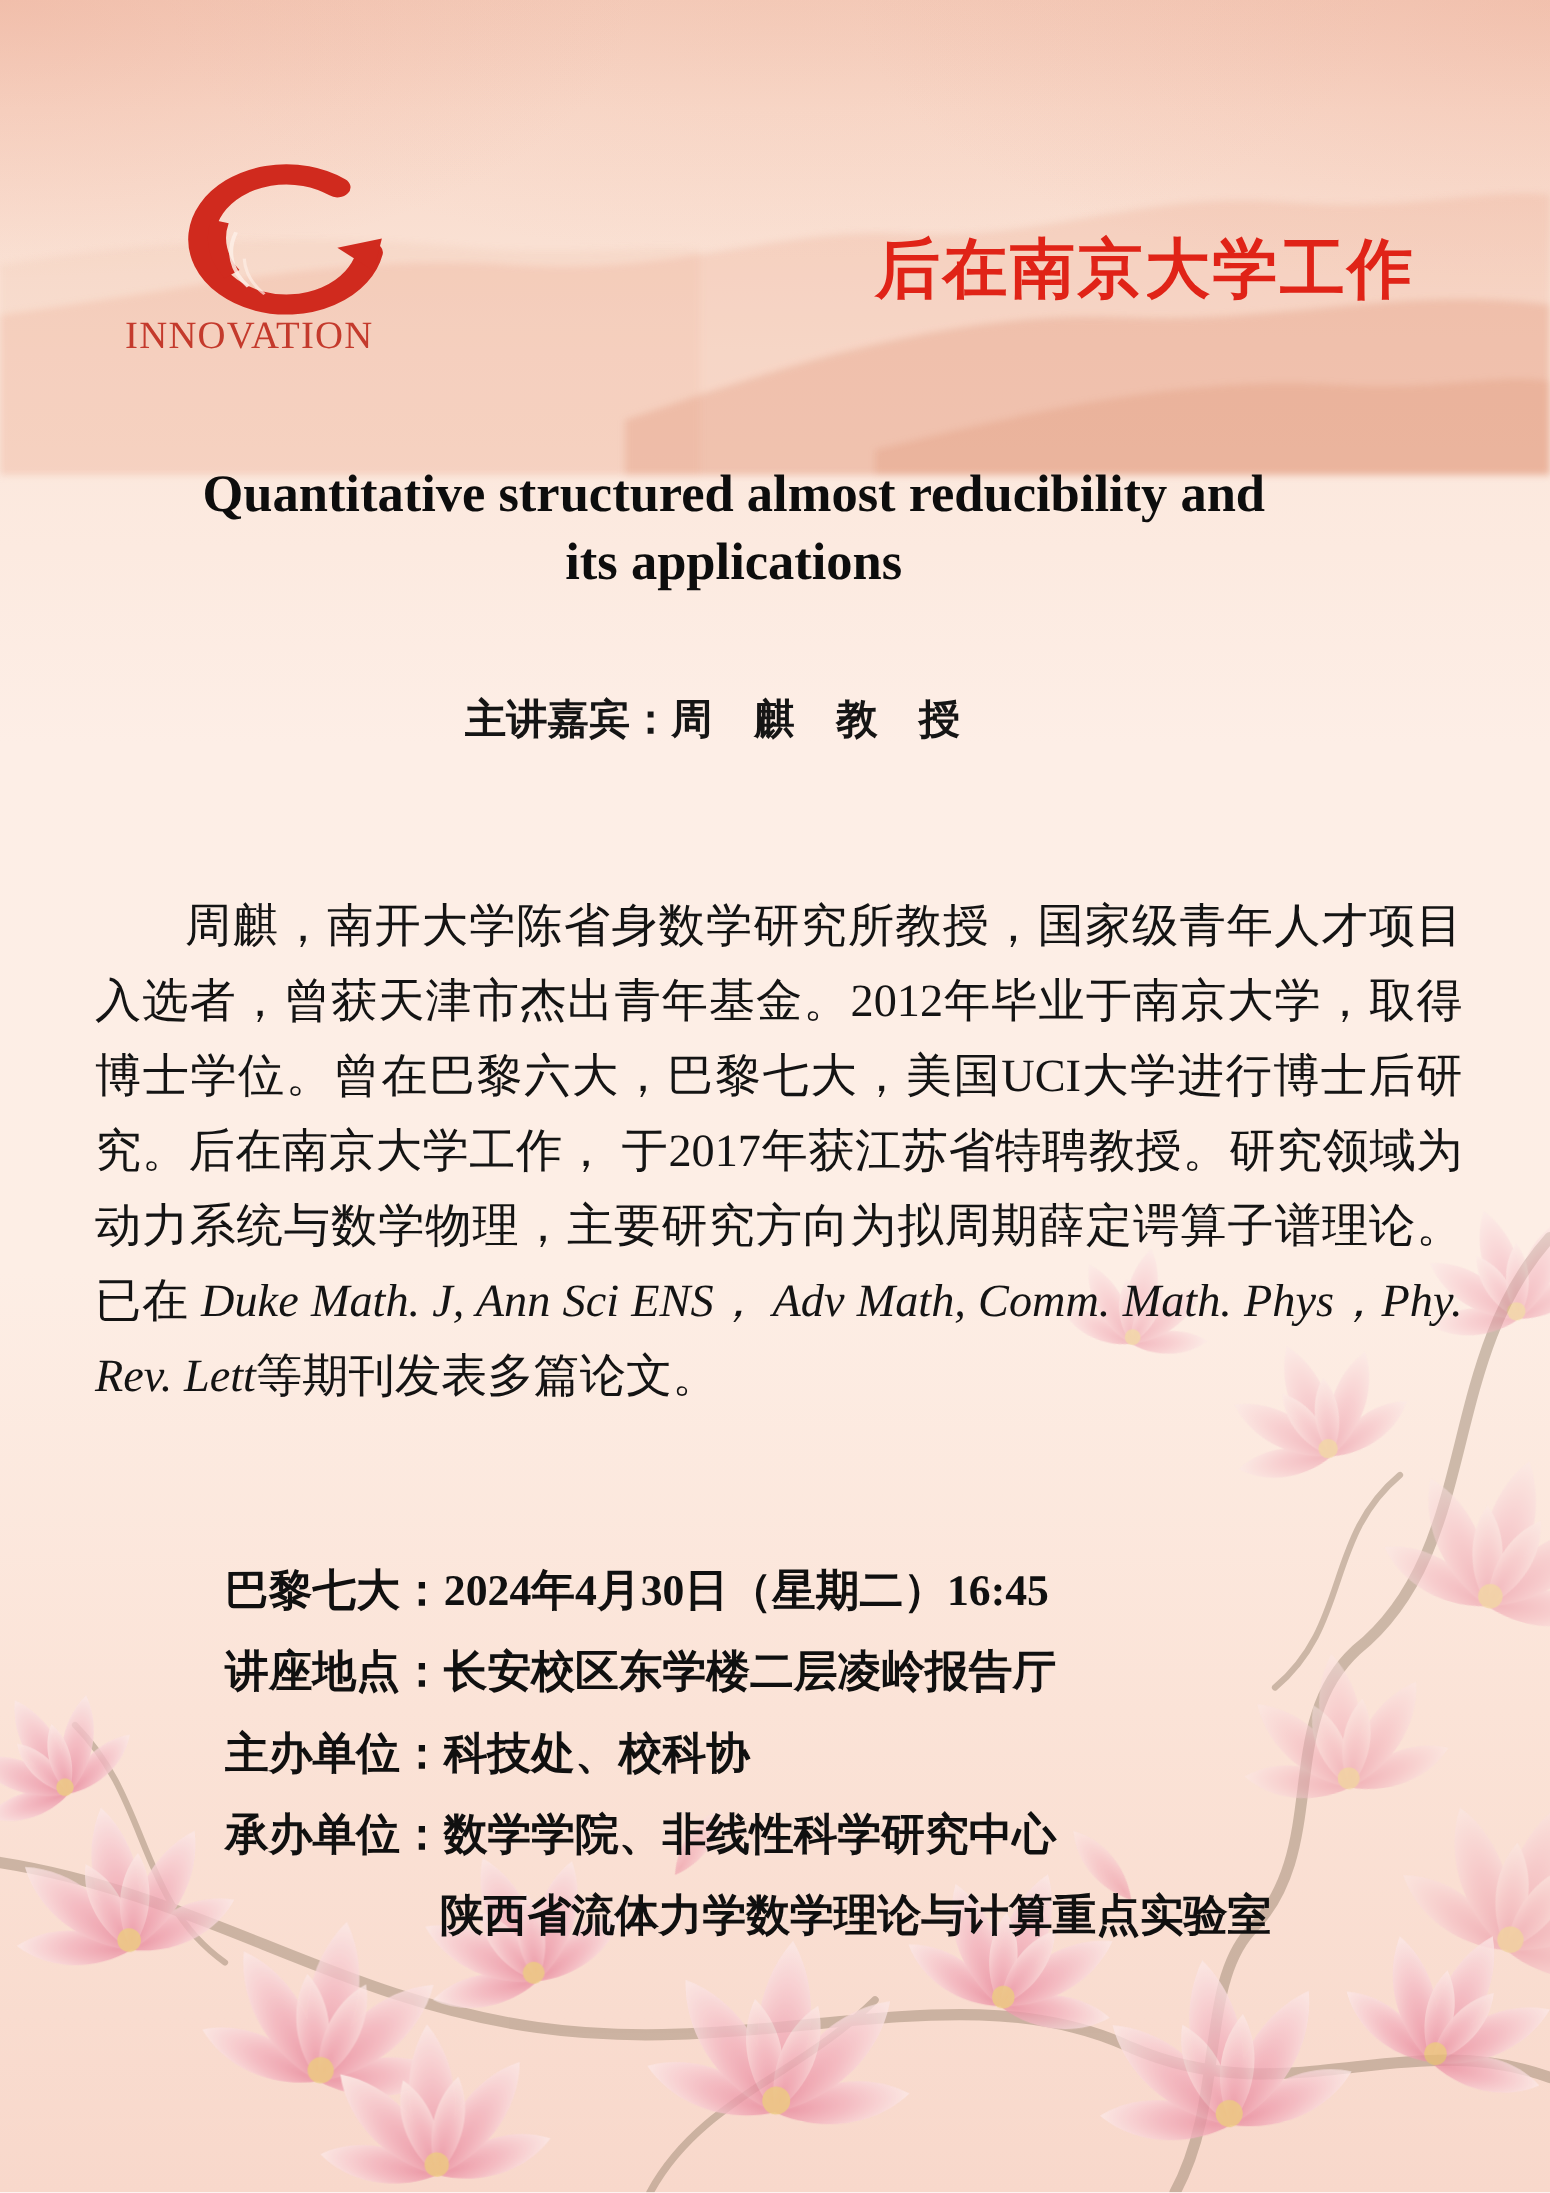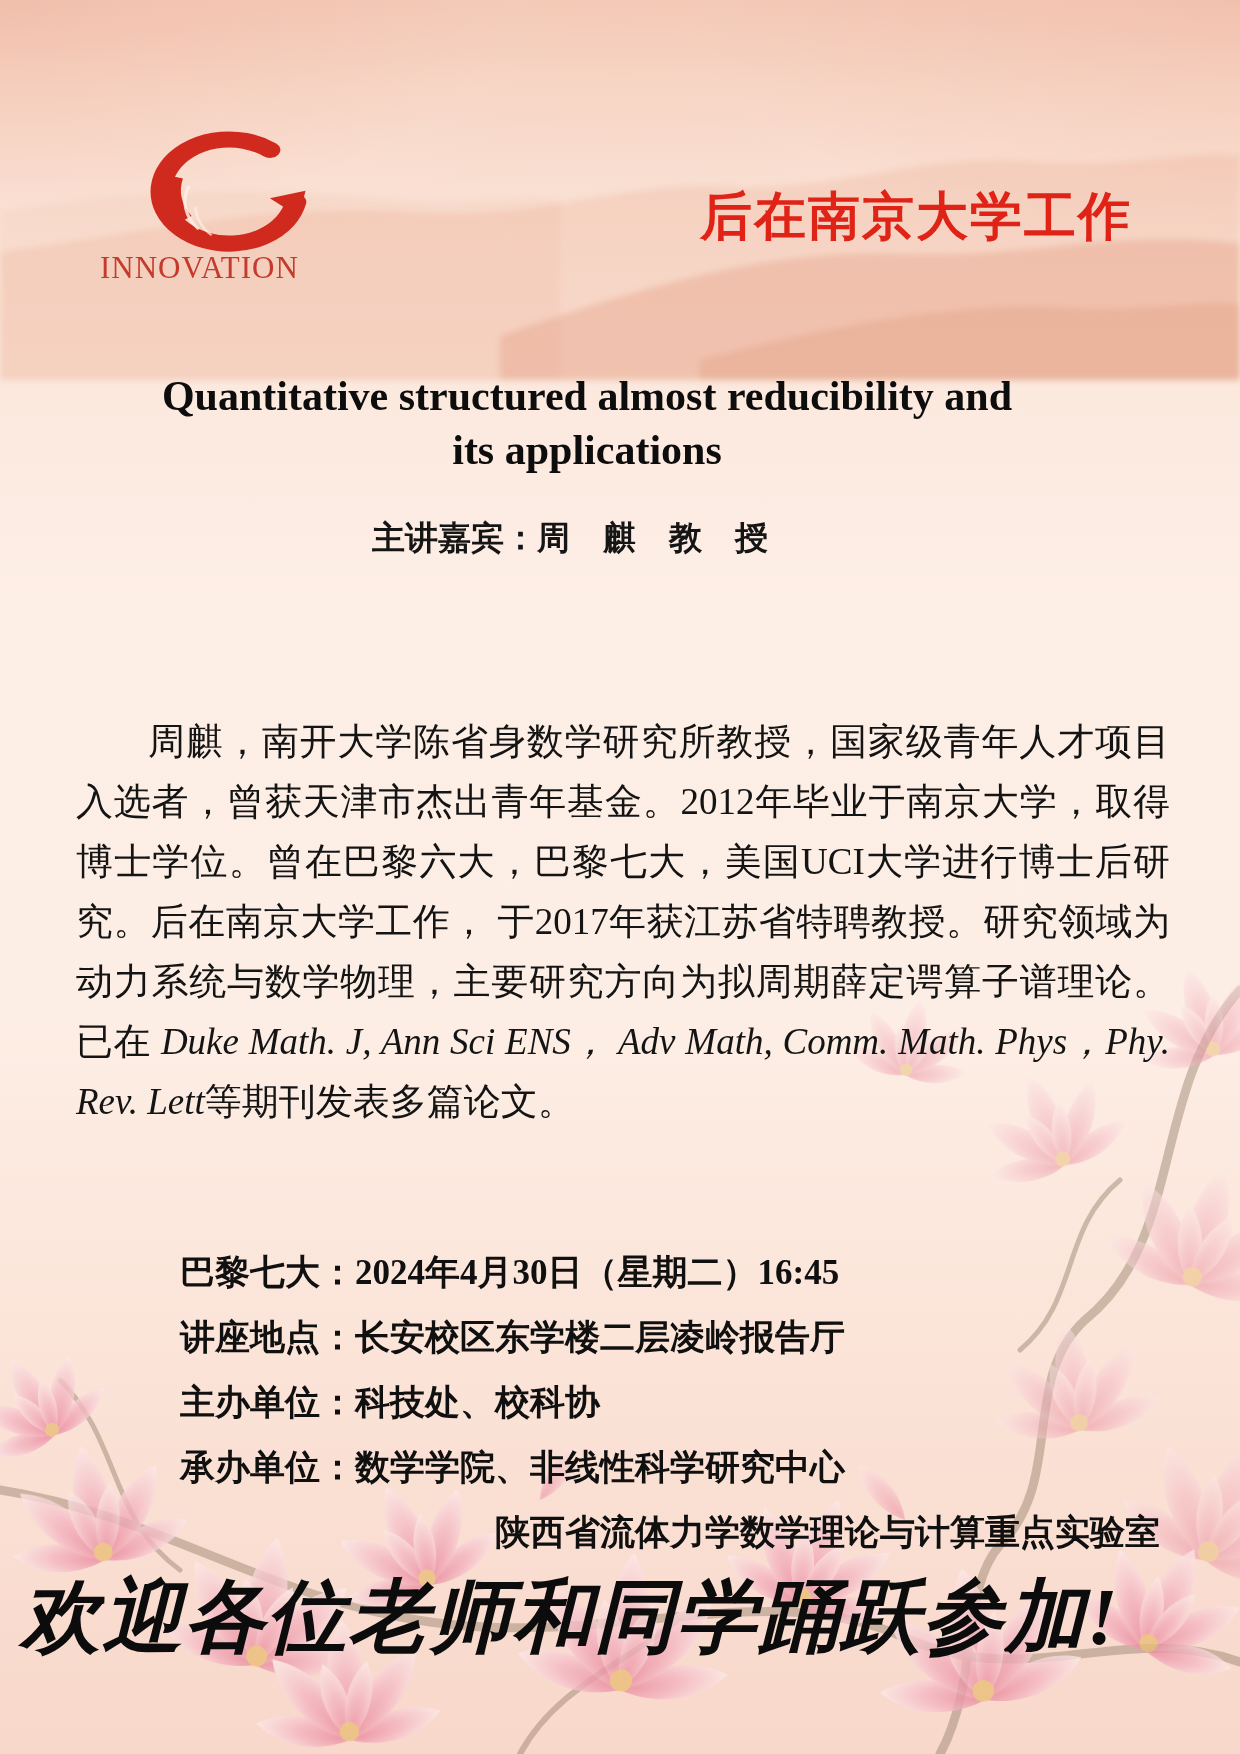--- a/index.html
+++ b/index.html
@@ -29,34 +29,34 @@
   .lecture-number{position:absolute;left:700px;top:190px;
     font-family:"Liberation Sans",sans-serif;font-weight:700;
     font-size:52px;line-height:1;letter-spacing:2px;color:#e02317;}
 
   
   .en-title{position:absolute;left:0;top:352px;width:1140px;margin:17px;
     text-align:center;font-family:"Liberation Serif",serif;
     font-weight:700;font-size:42px;line-height:54px;color:#0d0d0d;}
 
   
-  .speakers{position:absolute;left:0;top:508px;width:1140px;text-align:center;
+  .speakers{position:absolute;left:0;top:546px;width:1140px;text-align:center;
     font-size:33px;line-height:60px;font-weight:600;color:#151515;}
 
   
   .bio{position:absolute;left:76px;top:712px;width:1094px;margin:0;
     font-size:37px;line-height:60px;color:#141414;
     text-align:justify;text-indent:72px;}
   .bio .journals{font-style:italic;}
 
   
   .details{position:absolute;left:180px;top:1240px;width:980px;
     font-size:35px;font-weight:700;color:#101010;}
   .detail-row{line-height:65px;white-space:nowrap;}
-  .detail-row.indent{padding-left:172px;text-align:right;}
+  .detail-row.indent{padding-left:172px;}
   .dlabel{display:inline-block;}
 
   
   .footer-call{position:absolute;left:0;top:1562px;width:1140px;
     text-align:center;font-family:"Liberation Serif",serif;
     font-style:italic;font-weight:900;font-size:80px;line-height:110px;
     color:#0c0c0c;letter-spacing:2px;}
 </style>
 </head>
 <body>
@@ -159,15 +159,14 @@
       <span class="dlabel">主办单位：</span><span class="dvalue">科技处、校科协</span>
     </div>
     <div class="detail-row">
       <span class="dlabel">承办单位：</span><span class="dvalue">数学学院、非线性科学研究中心</span>
     </div>
     <div class="detail-row indent">
       <span class="dvalue">陕西省流体力学数学理论与计算重点实验室</span>
     </div>
   </div>
 
-  <div class="footer-call">欢迎各位老师和同学踊跃参加!</div>
 
 </div>
 
 </body></html>

